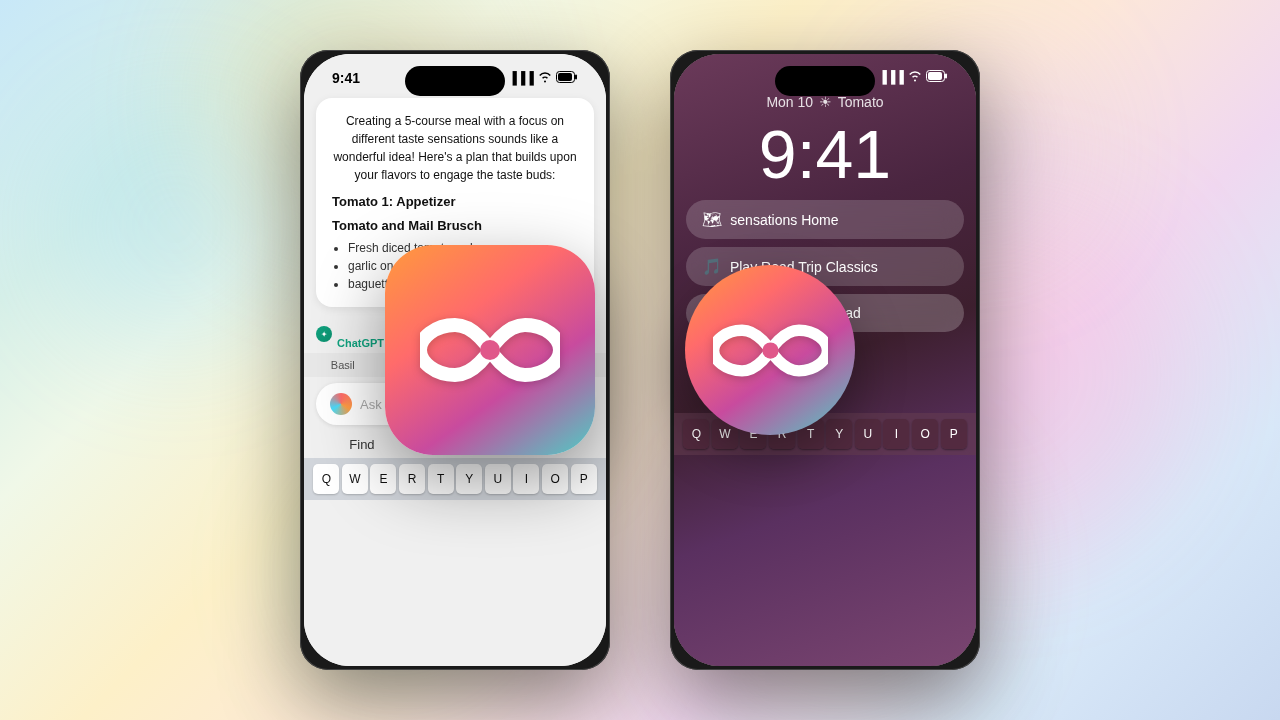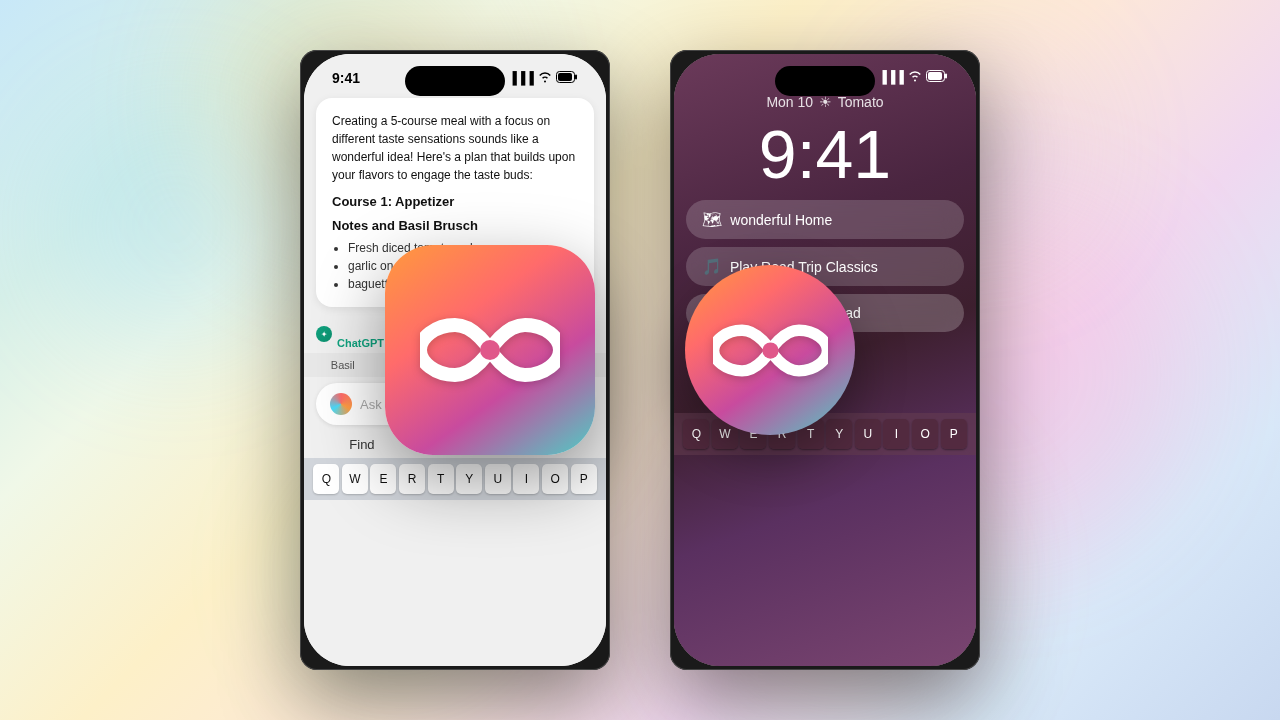--- a/index.html
+++ b/index.html
@@ -43,21 +43,21 @@
       justify-content: center;
       gap: 60px;
     }
 
     
     .phone {
       position: relative;
       width: 310px;
       height: 620px;
       background: #1a1a1a;
-      border-radius: 17px;
+      border-radius: 28px;
       box-shadow: 0 30px 80px rgba(0,0,0,0.45), inset 0 0 0 1px #444;
     }
 
     .phone::before {
       content: '';
       position: absolute;
       inset: 4px;
       background: white;
       border-radius: 46px;
       z-index: 0;
@@ -426,23 +426,23 @@
               <svg width="22" height="12" viewBox="0 0 22 12">
                   <rect x="0.5" y="0.5" width="18" height="11" rx="3" stroke="#000" stroke-width="1" fill="none"></rect>
                   <rect x="19" y="3.5" width="2" height="5" rx="1" fill="#000"></rect>
                   <rect x="2" y="2" width="14" height="8" rx="2" fill="#000"></rect>
                 </svg>
             </span>
           </div>
         </div>
 
         <div class="siri-card">
-          <p style="font-size:12px;">Creating a 5-course meal with a focus on different taste sensations sounds like a wonderful idea! Here's a plan that builds upon your flavors to engage the taste buds:</p>
-          <strong>Course 1: Appetizer</strong>
-          <strong>Notes and Basil Brusch</strong>
+          <p style="font-size:12px;text-align:center;">Creating a 5-course meal with a focus on different taste sensations sounds like a wonderful idea! Here's a plan that builds upon your flavors to engage the taste buds:</p>
+          <strong>Tomato 1: Appetizer</strong>
+          <strong>Tomato and Mail Brusch</strong>
           <ul>
             <li>Fresh diced tomatoes, b</li>
             <li>garlic on toasted slices c</li>
             <li>baguette, drizzled with a</li>
           </ul>
         </div>
 
         <div class="chatgpt-badge">
           <div class="chatgpt-icon">✦</div>
           <span style="color:#10a37f;font-weight:600;margin-top:18px;">ChatGPT</span>
@@ -517,21 +517,21 @@
             <span>☀</span>
             <span>Tomato</span>
           </div>
         </div>
 
         <div class="lock-time">9:41</div>
 
         <div class="siri-suggestions">
           <div class="suggestion-pill">
             <span style="font-size:16px;">🗺</span>
-            <span>wonderful Home</span>
+            <span>sensations Home</span>
           </div>
           <div class="suggestion-pill">
             <span style="font-size:16px;">🎵</span>
             <span>Play Road Trip Classics</span>
           </div>
           <div class="suggestion-pill active">
             <div class="sugg-icon-green"></div>
             <span>Share ETA with Chad</span>
           </div>
         </div>

